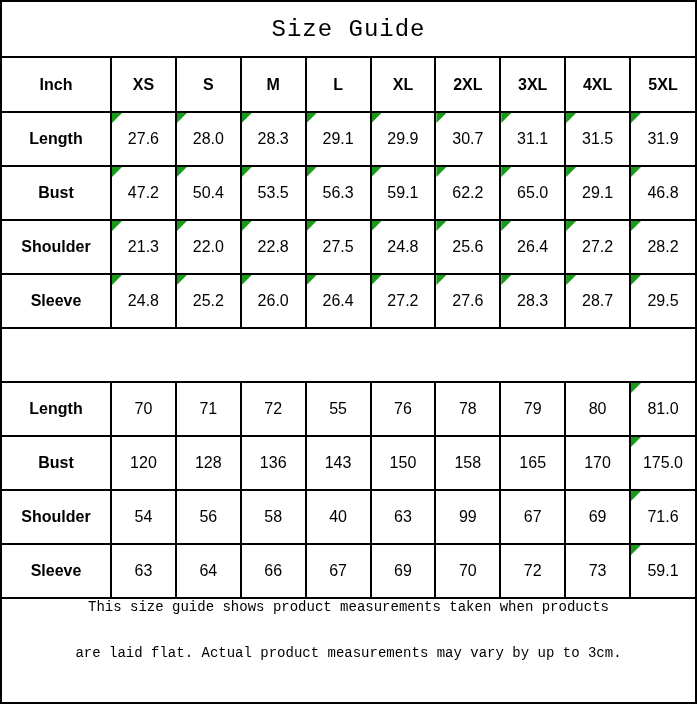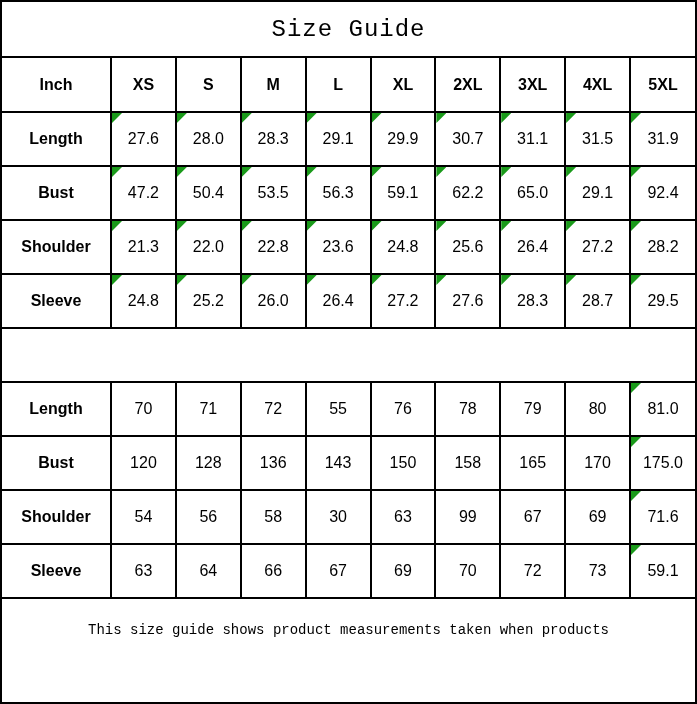--- a/index.html
+++ b/index.html
@@ -88,28 +88,28 @@
     <tr>
       <th class="cell">Bust</th>
       <td class="cell"><i class="mk"></i><span>47.2</span></td>
       <td class="cell"><i class="mk"></i><span>50.4</span></td>
       <td class="cell"><i class="mk"></i><span>53.5</span></td>
       <td class="cell"><i class="mk"></i><span>56.3</span></td>
       <td class="cell"><i class="mk"></i><span>59.1</span></td>
       <td class="cell"><i class="mk"></i><span>62.2</span></td>
       <td class="cell"><i class="mk"></i><span>65.0</span></td>
       <td class="cell"><i class="mk"></i><span>29.1</span></td>
-      <td class="cell"><i class="mk"></i><span>92.4</span></td>
+      <td class="cell"><i class="mk"></i><span>46.8</span></td>
     </tr>
     <tr>
       <th class="cell">Shoulder</th>
       <td class="cell"><i class="mk"></i><span>21.3</span></td>
       <td class="cell"><i class="mk"></i><span>22.0</span></td>
       <td class="cell"><i class="mk"></i><span>22.8</span></td>
-      <td class="cell"><i class="mk"></i><span>23.6</span></td>
+      <td class="cell"><i class="mk"></i><span>27.5</span></td>
       <td class="cell"><i class="mk"></i><span>24.8</span></td>
       <td class="cell"><i class="mk"></i><span>25.6</span></td>
       <td class="cell"><i class="mk"></i><span>26.4</span></td>
       <td class="cell"><i class="mk"></i><span>27.2</span></td>
       <td class="cell"><i class="mk"></i><span>28.2</span></td>
     </tr>
     <tr>
       <th class="cell">Sleeve</th>
       <td class="cell"><i class="mk"></i><span>24.8</span></td>
       <td class="cell"><i class="mk"></i><span>25.2</span></td>
@@ -154,21 +154,21 @@
       <td class="cell">158</td>
       <td class="cell">165</td>
       <td class="cell">170</td>
       <td class="cell"><i class="mk"></i><span>175.0</span></td>
     </tr>
     <tr>
       <th class="cell">Shoulder</th>
       <td class="cell">54</td>
       <td class="cell">56</td>
       <td class="cell">58</td>
-      <td class="cell">30</td>
+      <td class="cell">40</td>
       <td class="cell">63</td>
       <td class="cell">99</td>
       <td class="cell">67</td>
       <td class="cell">69</td>
       <td class="cell"><i class="mk"></i><span>71.6</span></td>
     </tr>
     <tr>
       <th class="cell">Sleeve</th>
       <td class="cell">63</td>
       <td class="cell">64</td>
@@ -178,15 +178,16 @@
       <td class="cell">70</td>
       <td class="cell">72</td>
       <td class="cell">73</td>
       <td class="cell"><i class="mk"></i><span>59.1</span></td>
     </tr>
   </tbody>
     </table>
 
   <div class="footnote">
     <div>This size guide shows product measurements taken when products</div>
+    <div>are laid flat. Actual product measurements may vary by up to 3cm.</div>
   </div>
 
 </div>
 
 </body></html>

